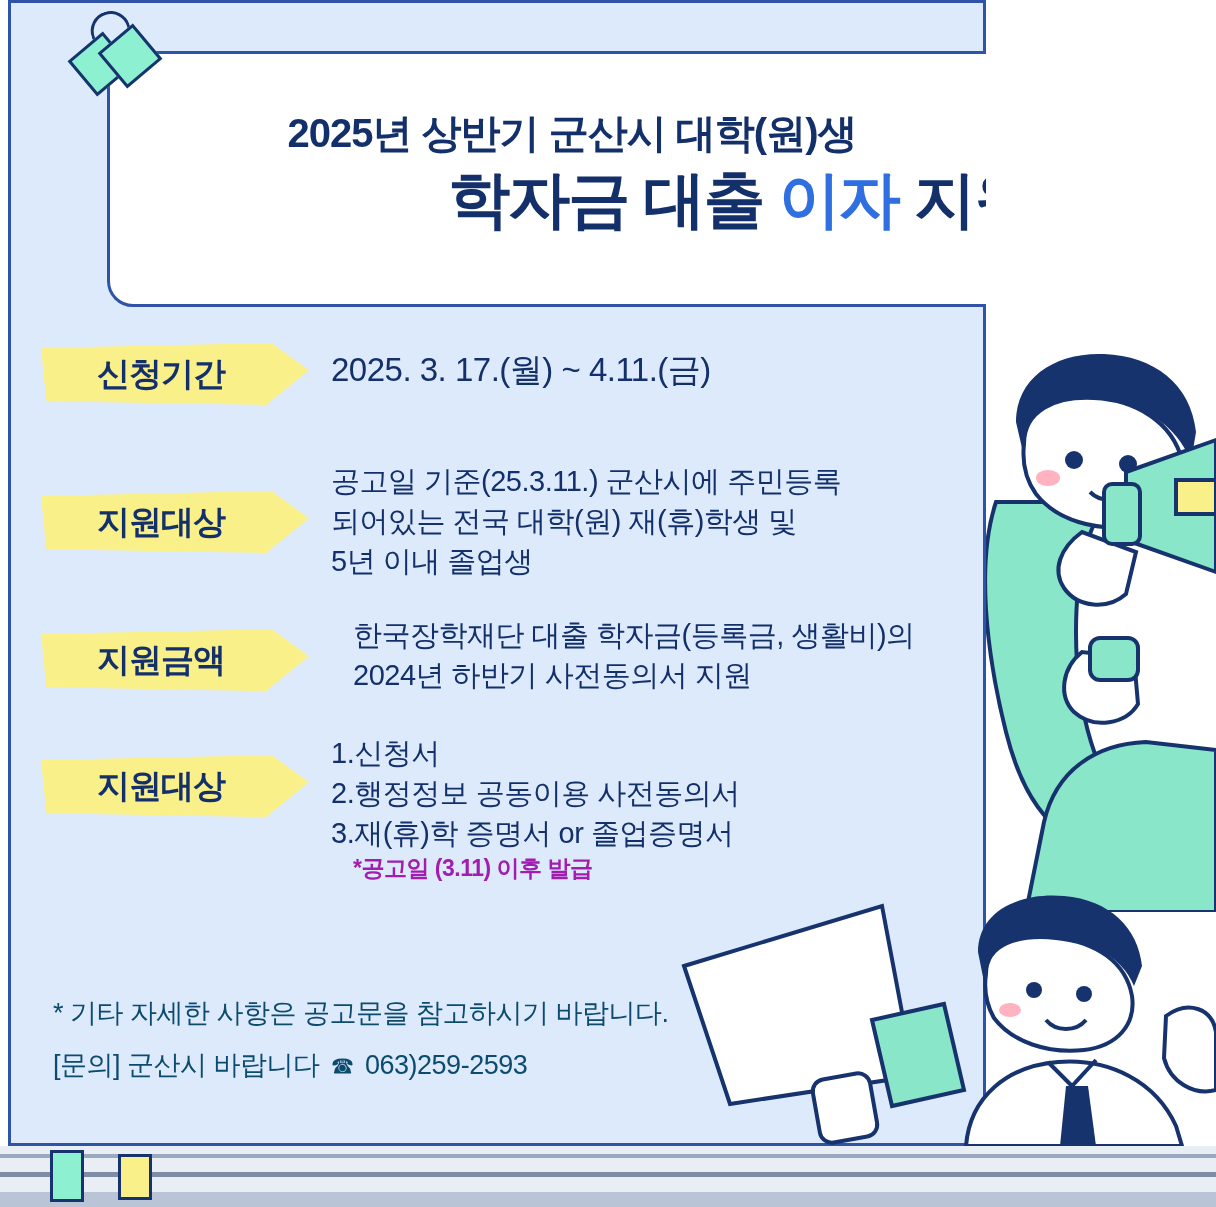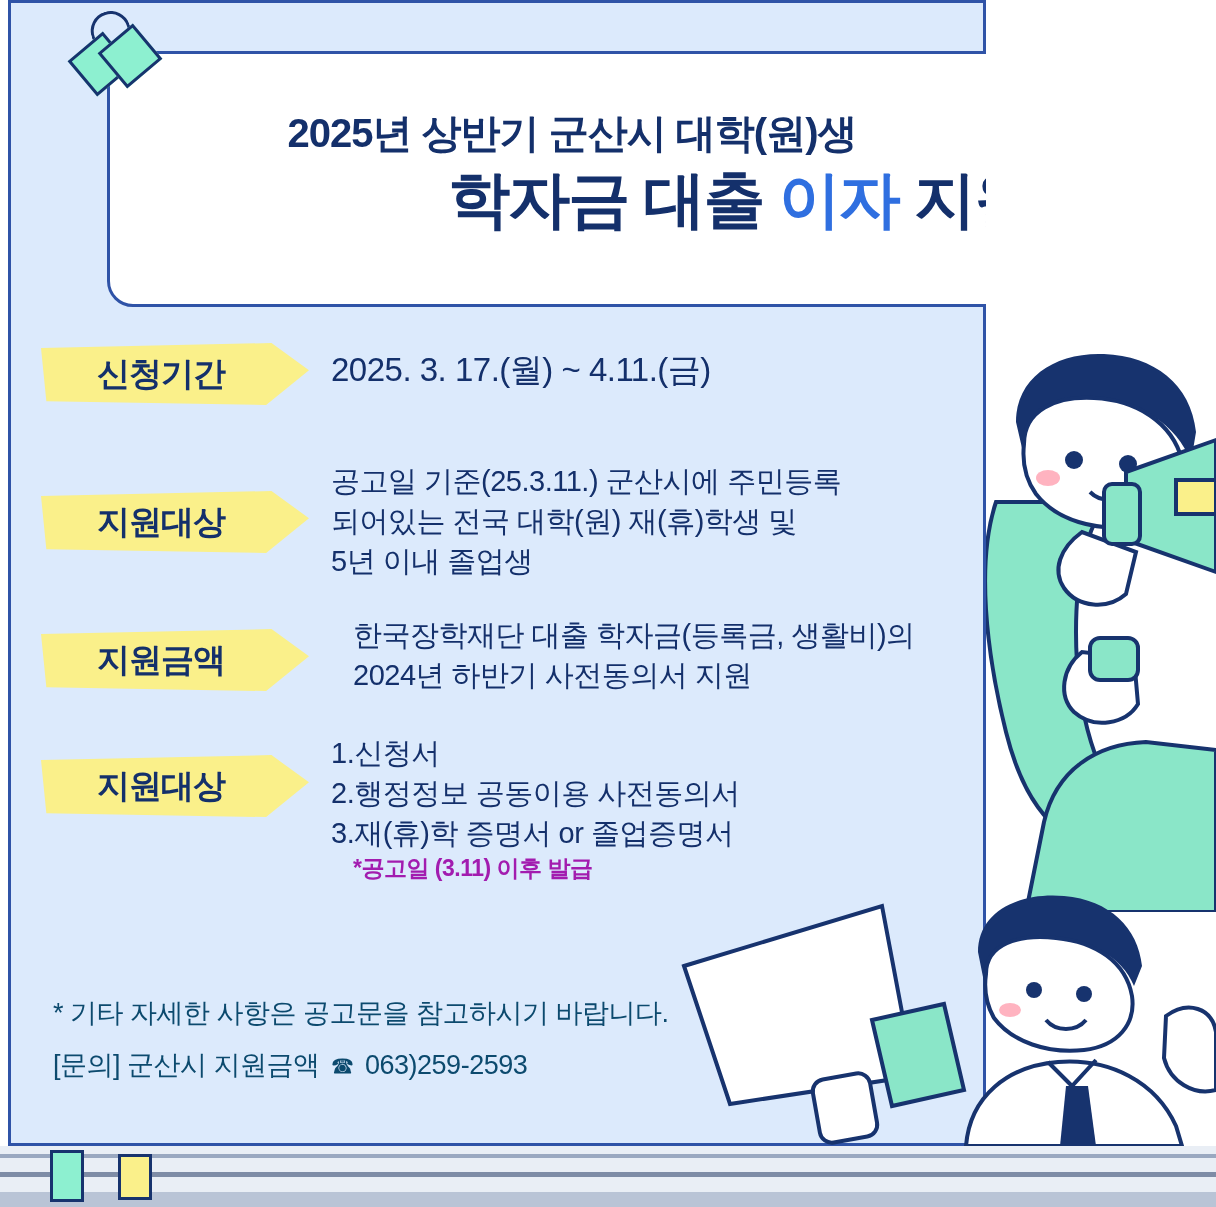--- a/index.html
+++ b/index.html
@@ -312,21 +312,21 @@
 3.재(휴)학 증명서 or 졸업증명서</span>
           <span class="note">*공고일 (3.11) 이후 발급</span>
         </div>
       </div>
 
     </div>
 
     <div class="footer">
       <div class="f1">* 기타 자세한 사항은 공고문을 참고하시기 바랍니다.</div>
       <div class="f2">
-        <span>[문의] 군산시 지원금액</span>
+        <span>[문의] 군산시 바랍니다</span>
         <span class="phone-icon">☎</span>
         <span>063)259-2593</span>
       </div>
     </div>
 
     <div class="clip">
       <div class="wire"></div>
       <div class="body1"></div>
       <div class="body2"></div>
     </div>

